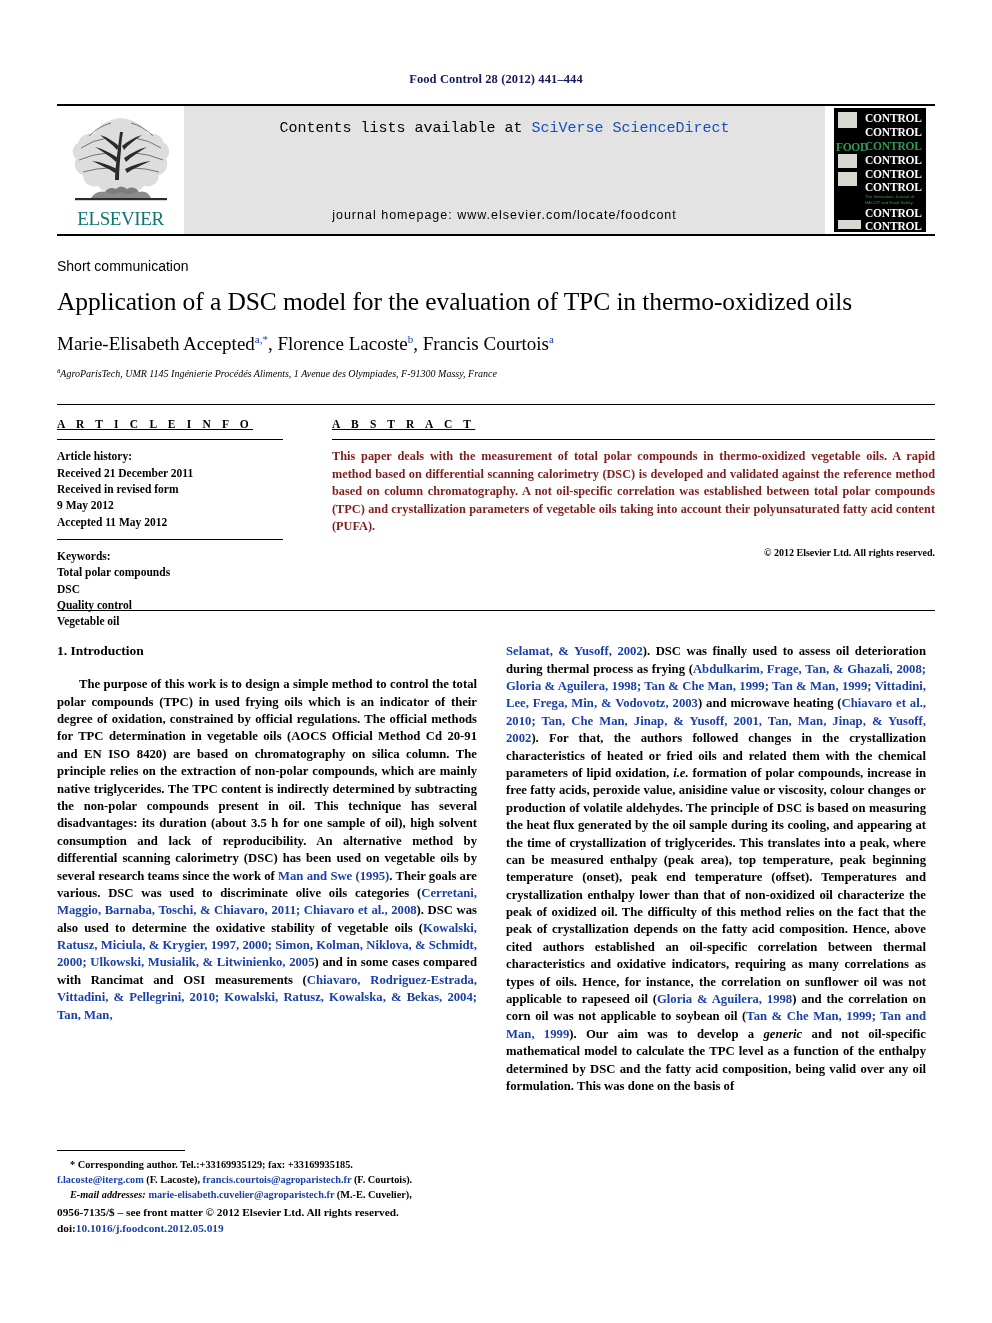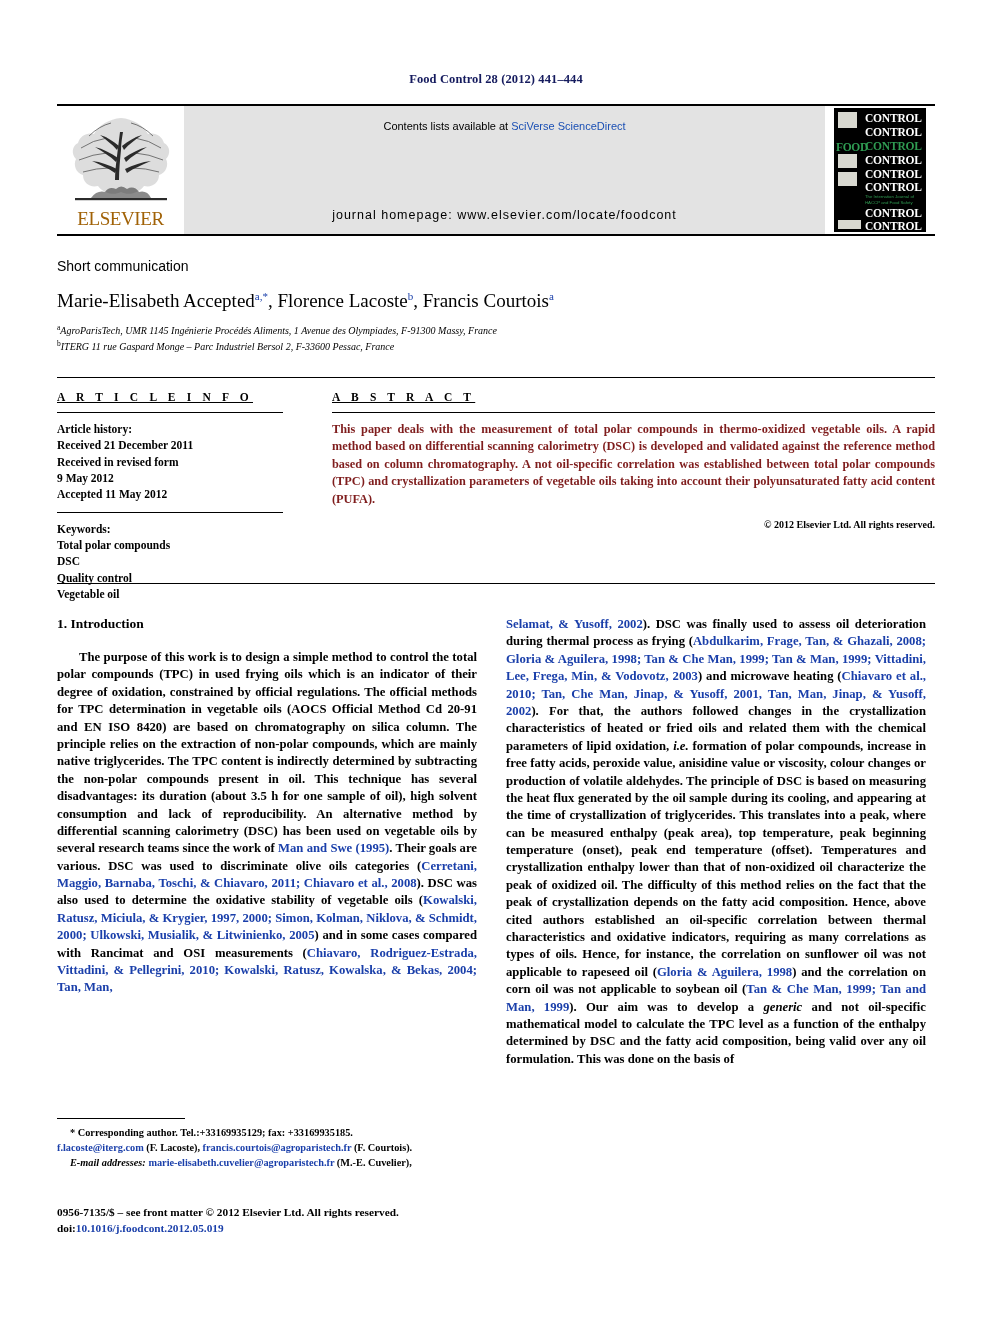--- a/index.html
+++ b/index.html
@@ -50,38 +50,38 @@
     align-items: center;
     justify-content: flex-start;
     padding-top: 6px;
     box-sizing: border-box;
   }
   .tree-svg { display:block; }
   .elsevier-word {
     font-family: "Liberation Serif", serif;
     font-size: 19px;
     letter-spacing: -0.4px;
-    color: #a16207;
+    color: #0f766e;
     font-weight: 400;
     line-height: 1;
     margin-top: 1px;
   }
   .masthead-center {
     flex: 1 1 auto;
     background: #e3e3e3;
     display: flex;
     flex-direction: column;
     align-items: center;
     justify-content: space-between;
     padding: 14px 0 12px 0;
     box-sizing: border-box;
   }
   .contents-line {
-    font-family: Liberation Sans, sans-serif;
-    font-size: 11px;
+    font-family: Liberation Mono, monospace;
+    font-size: 15px;
     color: #000;
   }
   .contents-line .sd-link {
     color: #1a4fb4;
   }
   .journal-name {
     font-family: "Liberation Serif", serif;
     font-size: 33px;
     color: #000;
     letter-spacing: 0.3px;
@@ -272,21 +272,21 @@
     hyphens: none;
   }
   .para.noindent { text-indent: 0; }
   .cite { color: #1a3faa; }
   .ital { font-style: italic; }
 
   
   .footnote {
     position: absolute;
     left: 57px;
-    top: 1118px;
+    top: 1150px;
     width: 420px;
   }
   .footnote .fn-rule {
     border-top: 1px solid #000;
     width: 128px;
     margin-bottom: 7px;
   }
   .fn-line {
     font-size: 10.3px;
     line-height: 1.45;
@@ -372,28 +372,28 @@
         <div class="cc" style="top:61px;">CONTROL</div>
         <div class="cc" style="top:74px;">CONTROL</div>
         <div class="sub">The Internation Journal of HACCP and Food Safety</div>
         <div class="cc" style="top:100px;">CONTROL</div>
         <div class="cc" style="top:113px;">CONTROL</div>
       </div>
     </div>
   </div>
 
   <div class="section-label">Short communication</div>
+  <div class="article-title">Application of a DSC model for the evaluation of TPC in thermo-oxidized oils</div>
 
   <div class="authors">
     <span>Marie-Elisabeth Accepted</span><sup>a,*</sup>, <span>Florence Lacoste</span><sup>b</sup>, <span>Francis Courtois</span><sup>a</sup>
   </div>
 
   <div class="affiliations">
     <div><sup>a</sup><span>AgroParisTech, UMR 1145 Ingénierie Procédés Aliments, 1 Avenue des Olympiades, F-91300 Massy, France</span></div>
-    <div><sup>b</sup><span>ITERG 11 rue Gaspard Monge – Parc Industriel Bersol 2, F-33600 Pessac, France</span></div>
   </div>
 
   <div class="info-block">
 
     <div class="info-left">
       <div class="blk-head">A R T I C L E   I N F O</div>
       <div class="rule"></div>
       <div class="hist-label">Article history:</div>
       <div class="hist-line">Received 21 December 2011</div>
       <div class="hist-line">Received in revised form</div>

